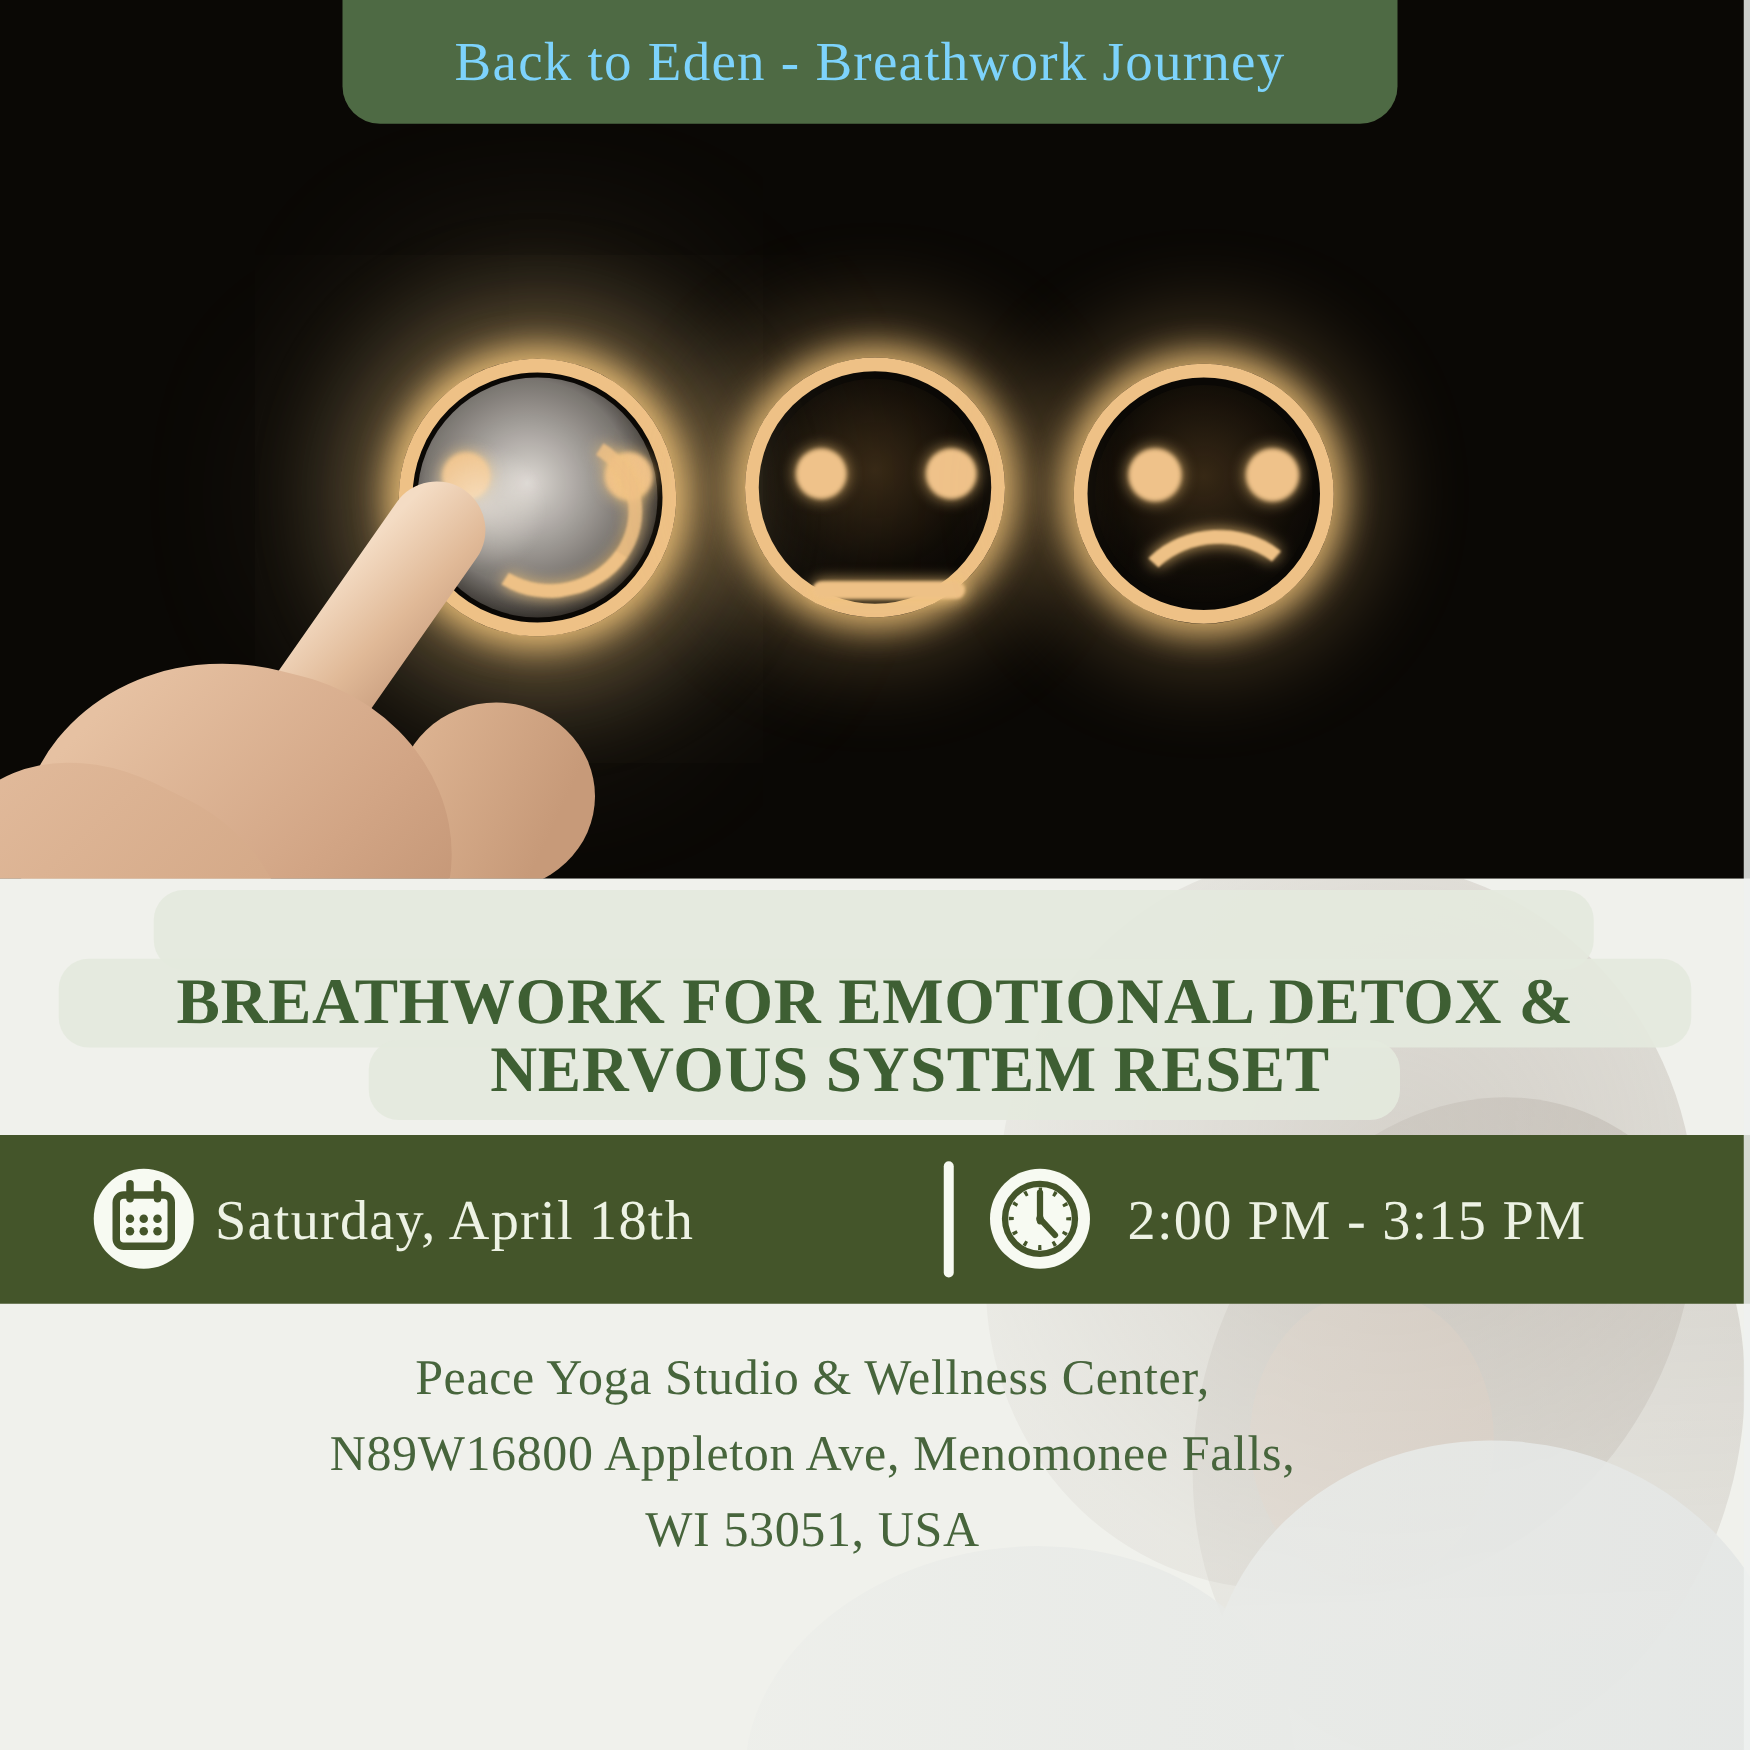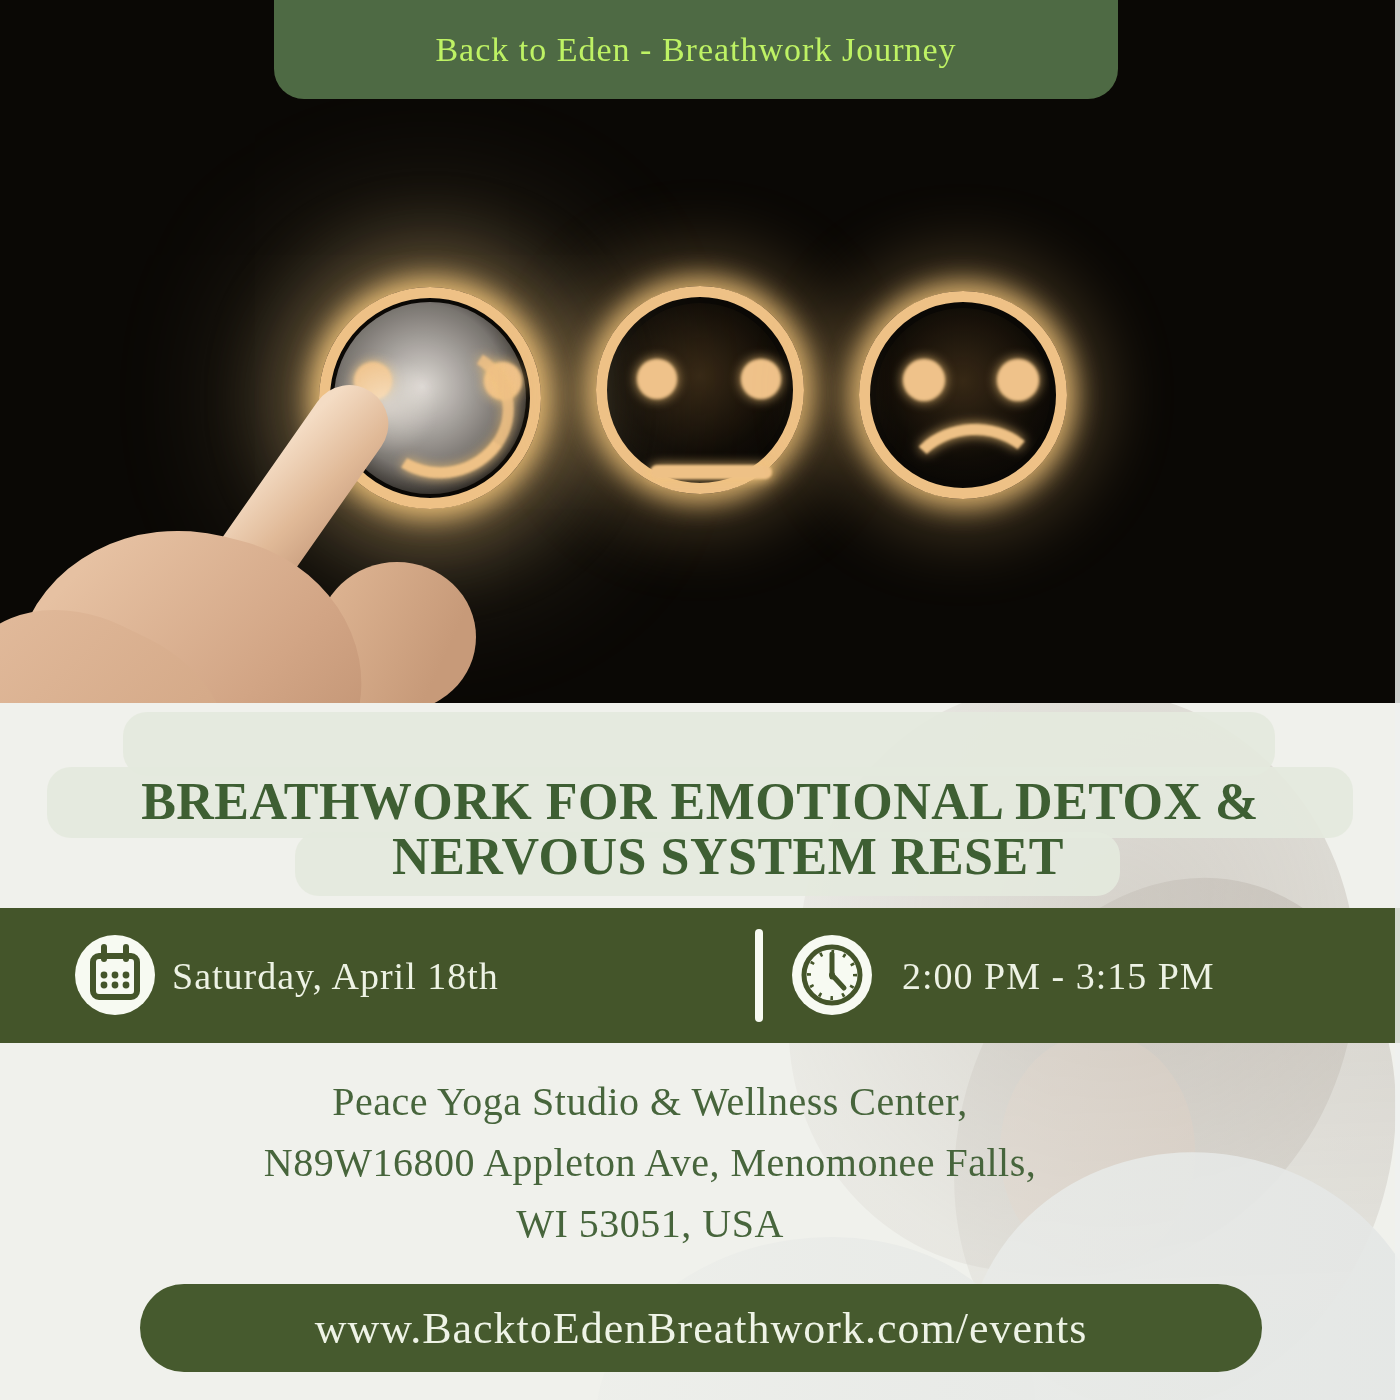--- a/index.html
+++ b/index.html
@@ -59,21 +59,21 @@
   .knuckle{position:absolute;left:318px;top:562px;width:158px;height:150px;border-radius:50%;
           background:linear-gradient(115deg,#e0b795,#c79a79 75%);}
   .palm{position:absolute;left:14px;top:532px;width:345px;height:310px;border-radius:50% 45% 42% 50%;
         background:linear-gradient(120deg,#e6c1a2 15%,#d2a585 60%,#bb8d6d);transform:rotate(14deg);}
   .wrist{position:absolute;left:-50px;top:622px;width:280px;height:210px;border-radius:45%;
          background:linear-gradient(110deg,#e2bb9c,#cfa280);transform:rotate(26deg);}
 
   
   .banner{position:absolute;left:274px;top:0;width:844px;height:99px;background:#4e6a44;
           border-radius:0 0 30px 30px;display:flex;align-items:center;justify-content:center;}
-  .banner span{color:#bef264;font-size:34px;letter-spacing:1px;}
+  .banner span{color:#7dd3fc;font-size:44px;letter-spacing:1px;}
 
   
   .bottom{position:absolute;left:0;top:703px;width:1400px;height:697px;background:#f0f1ec;overflow:hidden;}
 
   
   .figure{position:absolute;inset:0;opacity:.5;}
   .w-hair{position:absolute;left:795px;top:-15px;width:560px;height:590px;border-radius:48% 52% 55% 45%;
           background:radial-gradient(circle at 55% 40%, rgba(104,82,66,.65), rgba(104,82,66,.25) 75%);transform:rotate(8deg);}
   .w-hair2{position:absolute;left:960px;top:170px;width:430px;height:540px;border-radius:50%;
           background:linear-gradient(160deg, rgba(92,70,56,.5), rgba(92,70,56,.12));transform:rotate(18deg);}
@@ -94,21 +94,21 @@
   .t-line{position:absolute;left:0;width:1400px;text-align:center;color:#3e5f33;
           font-weight:700;font-size:52px;letter-spacing:.5px;line-height:56px;}
   .t1{top:17px;} .t2{top:71px;} .t3{top:126px;margin-left:28px;}
 
   
   .sched{position:absolute;left:0;top:205px;width:1400px;height:135px;background:#44552a;}
   .icon-circle{position:absolute;top:27px;width:80px;height:80px;border-radius:50%;background:#f7faf2;
                display:flex;align-items:center;justify-content:center;}
   .cal-circle{left:75px;} .clock-circle{left:792px;}
   .sched-text{position:absolute;top:0;height:135px;display:flex;align-items:center;
-              color:#edf2e4;font-size:38px;letter-spacing:1px;}
+              color:#edf2e4;font-size:45px;letter-spacing:1px;}
   .date-text{left:172px;} .time-text{left:902px;}
   .divider{position:absolute;left:755px;top:21px;width:8px;height:93px;border-radius:4px;background:#f7faf2;}
 
   
   .addr{position:absolute;left:0;top:368px;width:1300px;text-align:center;color:#47653c;
         font-size:40px;line-height:61px;letter-spacing:.5px;}
 
   
   .pill{position:absolute;left:140px;top:581px;width:1122px;height:88px;border-radius:44px;background:#465a2e;
         display:flex;align-items:center;justify-content:center;cursor:pointer;}
@@ -204,19 +204,16 @@
       </div>
       <div class="sched-text time-text">2:00 PM - 3:15 PM</div>
     </div>
 
     <div class="addr">
       <div>Peace Yoga Studio &amp; Wellness Center,</div>
       <div>N89W16800 Appleton Ave, Menomonee Falls,</div>
       <div>WI 53051, USA</div>
     </div>
 
-    <div class="pill">
-      <span>www.BacktoEdenBreathwork.com/events</span>
-    </div>
   </div>
 
   <div class="edge-strip"></div>
 </div>
 
 </body></html>

